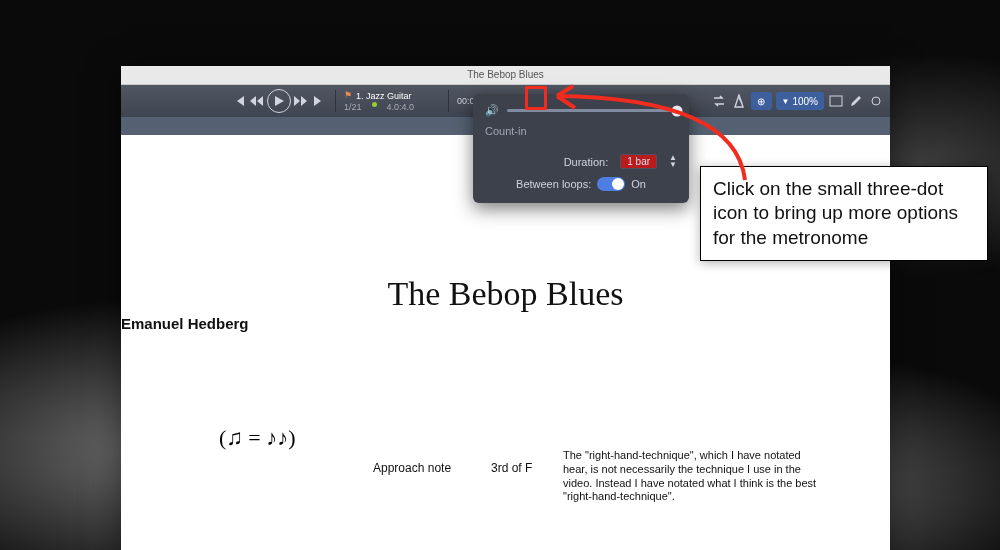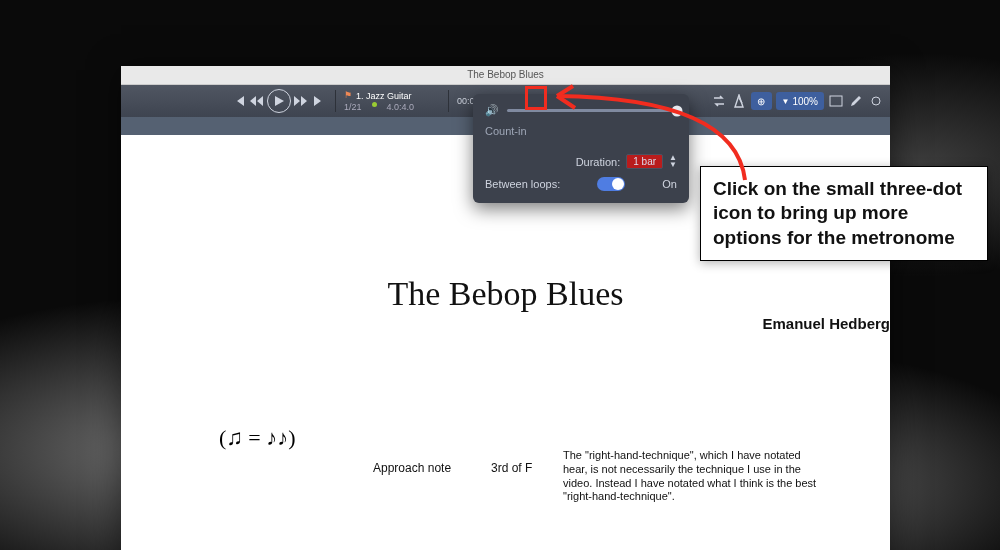--- a/index.html
+++ b/index.html
@@ -22,36 +22,36 @@
 .flag{color:#e85;line-height:1}
 .track-name{color:#fff;font-weight:normal}
 .track-sub{display:flex;gap:10px;color:#aab}
 .dot{width:5px;height:5px;border-radius:50%;background:#9c3}
 .time{font-size:9px;color:#cfd4df}
 .tb-btn{background:#3e5f9e;border-radius:3px;padding:2px 6px;display:flex;align-items:center;gap:3px;font-size:10px;color:#fff;height:18px;box-sizing:border-box}
 .docband{height:18px;background:#556172;color:#fff;text-align:center;font-size:10px;font-weight:bold;line-height:18px}
 .score{position:relative;height:348px;background:#fff}
 .bgword{position:absolute;left:50%;top:122px;transform:translateX(-50%);font-size:62px;font-weight:800;color:rgba(210,120,45,.14);letter-spacing:4px;pointer-events:none;font-family:Impact,sans-serif}
 .score-title{position:absolute;left:0;right:0;top:140px;text-align:center;font-family:"Times New Roman",serif;font-size:34px;color:#111}
-.score-composer{position:absolute;left:0;right:0;top:180px;text-align:right;font-weight:bold;font-size:15px;color:#111}
+.score-composer{position:absolute;left:0;right:0;top:180px;text-align:left;font-weight:bold;font-size:15px;color:#111}
 .swing{position:absolute;left:98px;top:290px;font-size:22px;font-family:"Times New Roman",serif}
 .label1{position:absolute;left:252px;top:326px;font-size:12px;color:#111}
 .label2{position:absolute;left:370px;top:326px;font-size:12px;color:#111}
 .paratext{position:absolute;left:442px;top:314px;font-size:11px;line-height:1.25;color:#111;width:256px}
 .metpop{position:absolute;left:473px;top:94px;width:192px;background:#3c414c;border-radius:6px;box-shadow:0 6px 18px rgba(0,0,0,.5);padding:10px 12px 12px;color:#cfd4df;font-size:11px}
 .metpop .hdr{font-size:11px;margin-bottom:6px;color:#d6dae3}
 .metrow{display:flex;align-items:center;gap:8px;margin-bottom:8px}
 .vol-track{flex:1;height:3px;background:#808aa0;border-radius:2px;position:relative}
 .vol-thumb{position:absolute;right:0;top:50%;width:11px;height:11px;background:#e6e9ef;border-radius:50%;transform:translate(50%,-50%)}
 .countin{color:#9ea6b6;font-size:11px;margin-bottom:17px}
 .selbox{background:#b91c1c;border:1px solid #4b5261;border-radius:2px;padding:1px 6px;color:#dde;font-size:10px}
 .toggle{width:28px;height:14px;background:#4f7de2;border-radius:7px;position:relative}
 .toggle::after{content:"";position:absolute;right:1px;top:1px;width:12px;height:12px;background:#fff;border-radius:50%}
 .redbox{position:absolute;left:525px;top:86px;width:16px;height:18px;border:3px solid #f12c1f;z-index:5}
-.callout{position:absolute;left:700px;top:166px;width:262px;background:#fff;border:1px solid #000;padding:10px 12px;font-size:19px;font-weight:bold;line-height:1.28;color:#111;box-shadow:0 2px 10px rgba(0,0,0,.3)}
+.callout{position:absolute;left:700px;top:166px;width:262px;background:#fff;border:1px solid #000;padding:10px 12px;font-size:19px;font-weight:normal;line-height:1.28;color:#111;box-shadow:0 2px 10px rgba(0,0,0,.3)}
 .arrow{position:absolute;left:535px;top:68px;width:240px;height:120px;pointer-events:none;z-index:6}
 </style>
 </head>
 <body>
 
 <div class="smoke"></div>
 
 <div class="app">
   <div class="titlebar">
     <span>The Bebop Blues</span>
@@ -152,26 +152,26 @@
 <div class="redbox"></div>
 
 <div class="metpop">
   <div class="metrow">
     <span style="font-size:11px">🔊</span>
     <div class="vol-track">
         <div class="vol-thumb"></div>
       </div>
   </div>
   <div class="countin">Count-in</div>
-  <div class="metrow" style="justify-content:flex-end;gap:6px">
+  <div class="metrow" style="justify-content:flex-end;gap:12px">
     <span>Duration:</span>
     <span class="selbox">1 bar</span>
     <span style="font-size:8px;line-height:.8">▲<br>▼</span>
   </div>
-  <div class="metrow" style="justify-content:space-between;gap:6px;margin-bottom:0">
+  <div class="metrow" style="justify-content:center;gap:6px;margin-bottom:0">
     <span>Between loops:</span>
     <div class="toggle"></div>
     <span>On</span>
   </div>
 </div>
 
 <svg class="arrow" viewBox="0 0 240 120">
   <path d="M 210 112 Q 200 30 22 28" stroke="#f12c1f" stroke-width="4" fill="none"></path>
   <path d="M 22 28 L 38 18 M 22 28 L 40 40" stroke="#f12c1f" stroke-width="4" fill="none"></path>
 </svg>

